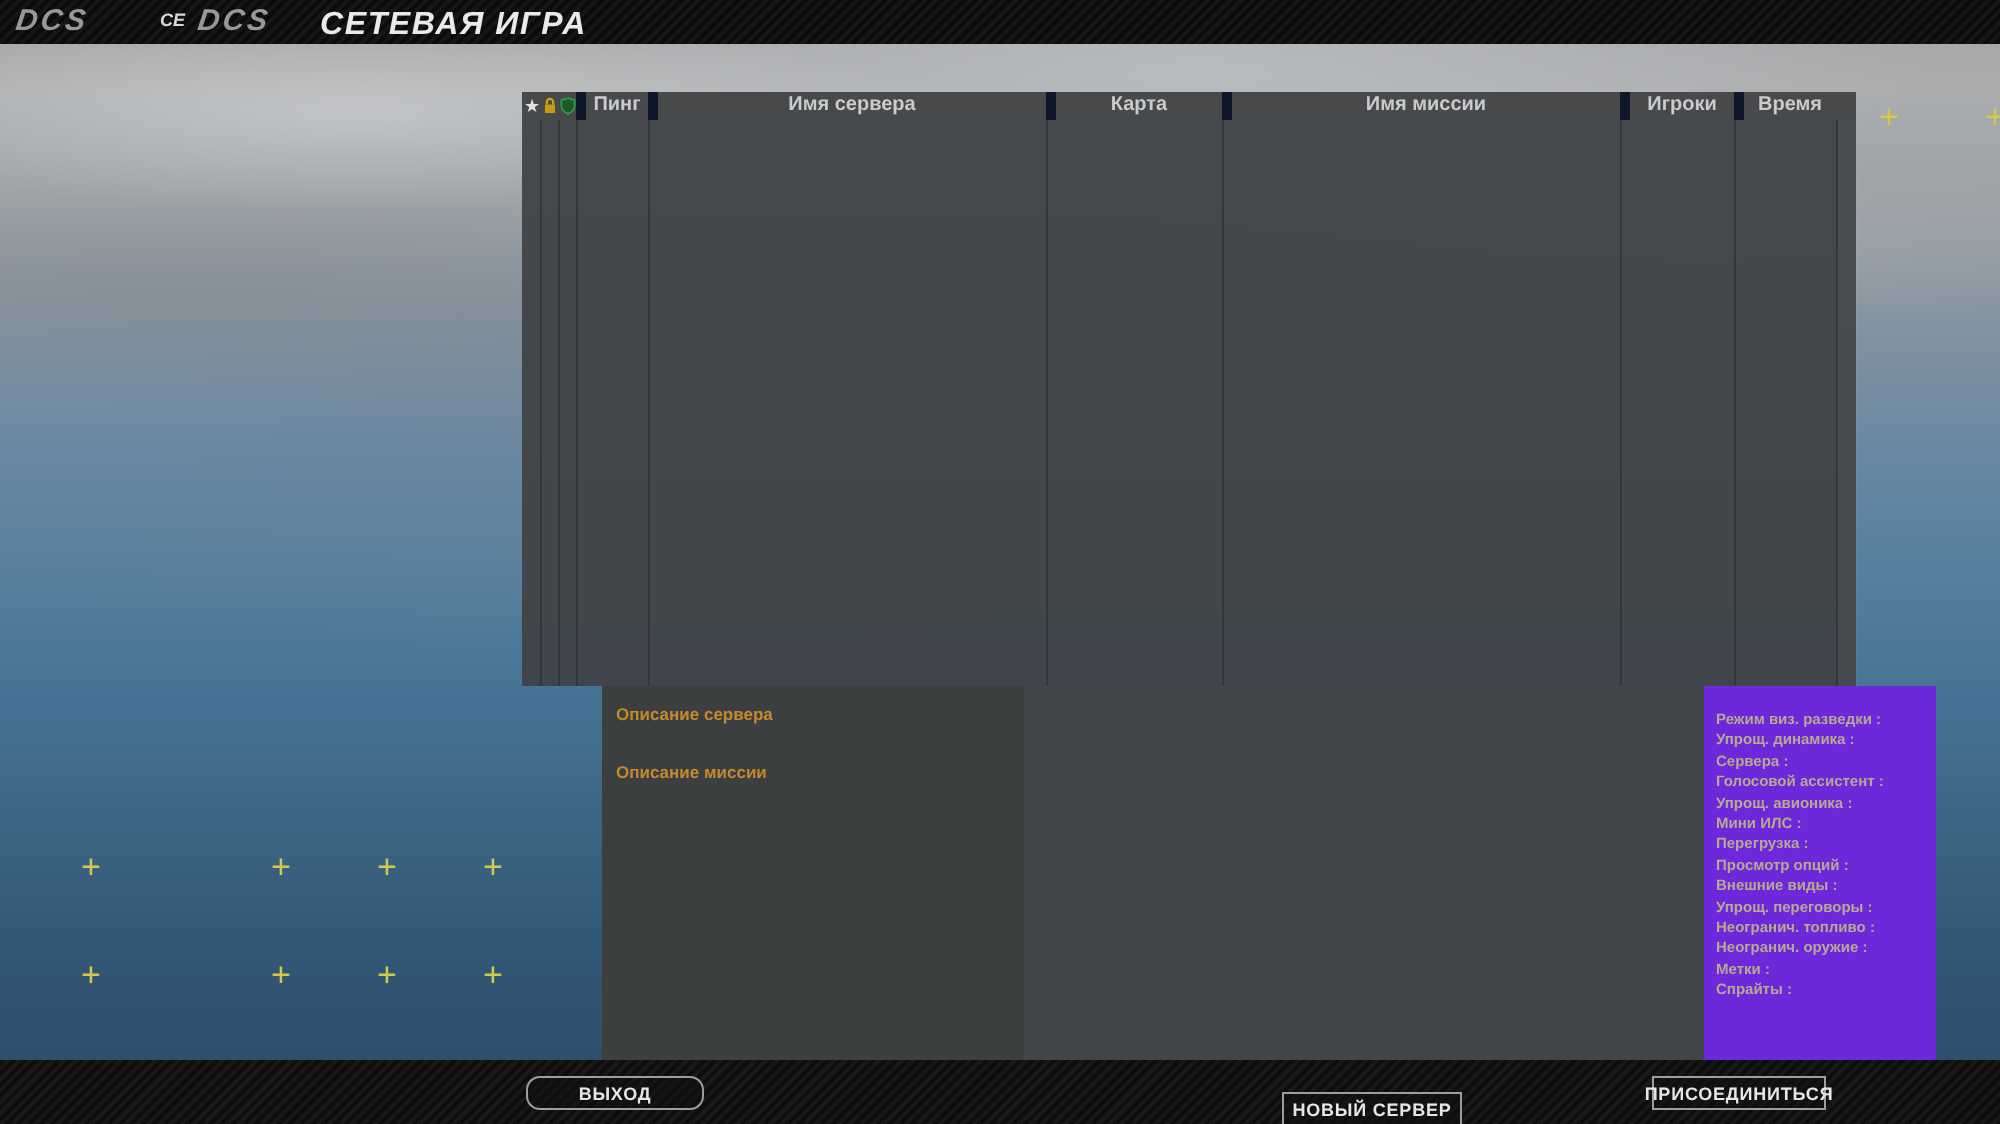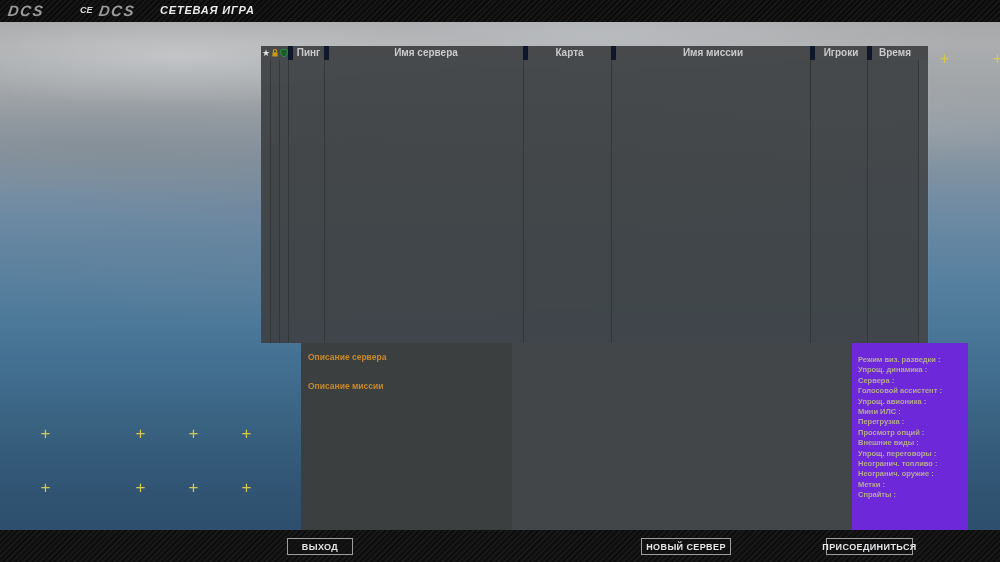--- a/index.html
+++ b/index.html
@@ -21,21 +21,21 @@
   .plus-marker{position:absolute;width:13px;height:13px;line-height:12px;text-align:center;
     color:#d6c84a;font-size:17px;font-weight:normal;}
 
   
   .topbar{position:absolute;left:0;top:0;width:1000px;height:22px;
     background-image:repeating-linear-gradient(135deg,#0b0b0b 0 2px,#161616 2px 4px);}
   .dcs-logo{position:absolute;top:2px;font-weight:bold;font-style:italic;color:#96989a;
     font-size:15px;letter-spacing:1.5px;transform:skewX(-8deg);}
   .tb-partial{position:absolute;left:80px;top:5px;font-size:9px;font-weight:bold;
     font-style:italic;color:#d8d9da;}
-  .tb-title{position:absolute;left:160px;top:4px;font-size:11px;font-weight:bold;
+  .tb-title{position:absolute;left:160px;top:4px;font-size:16px;font-weight:bold;
     font-style:italic;color:#e9eaeb;letter-spacing:0.8px;}
 
   
   .panel{position:absolute;left:261px;top:22px;width:667px;height:508px;}
   .panel-header{position:absolute;left:0;top:0;width:667px;height:24px;background:#393c3e;}
   .panel-title{position:absolute;left:11px;top:5px;font-size:12.5px;font-weight:bold;
     font-style:italic;color:#f2f3f4;}
   .sp-label{position:absolute;left:134px;top:7px;font-size:10px;font-weight:bold;
     font-style:italic;color:#e8e9ea;}
   .hdr-shield{position:absolute;left:394px;top:3px;}
@@ -77,22 +77,22 @@
   .options{position:absolute;left:6px;top:12px;}
   .opt-label{height:10.4px;line-height:10.4px;font-size:7.5px;font-weight:bold;color:#b5aa92;
     white-space:nowrap;}
 
   
   .footer{position:absolute;left:0;top:530px;width:1000px;height:32px;
     background-image:repeating-linear-gradient(135deg,#0d0d0d 0 2px,#181818 2px 4px);}
   .f-btn{position:absolute;top:8px;height:17px;background:rgba(18,18,18,0.55);
     border:1px solid #9c9ea0;color:#e4e6e8;font-size:9px;font-weight:bold;letter-spacing:0.4px;
     display:flex;align-items:center;justify-content:center;box-sizing:border-box;cursor:pointer;}
-  .b-exit{left:287px;width:66px;}
-  .b-new{left:641px;width:90px;}
+  .b-exit{left:263px;width:89px;border-radius:7px;}
+  .b-new{left:641px;width:90px;margin-top:8px;}
   .b-join{left:826px;width:87px;}
 </style>
 </head>
 <body>
 
 <div class="screen">
 
   <div class="sky"></div>
   <div id="markers">
       <div class="plus-marker" style="position: absolute; left: 39px; top: 428px;">+</div>

